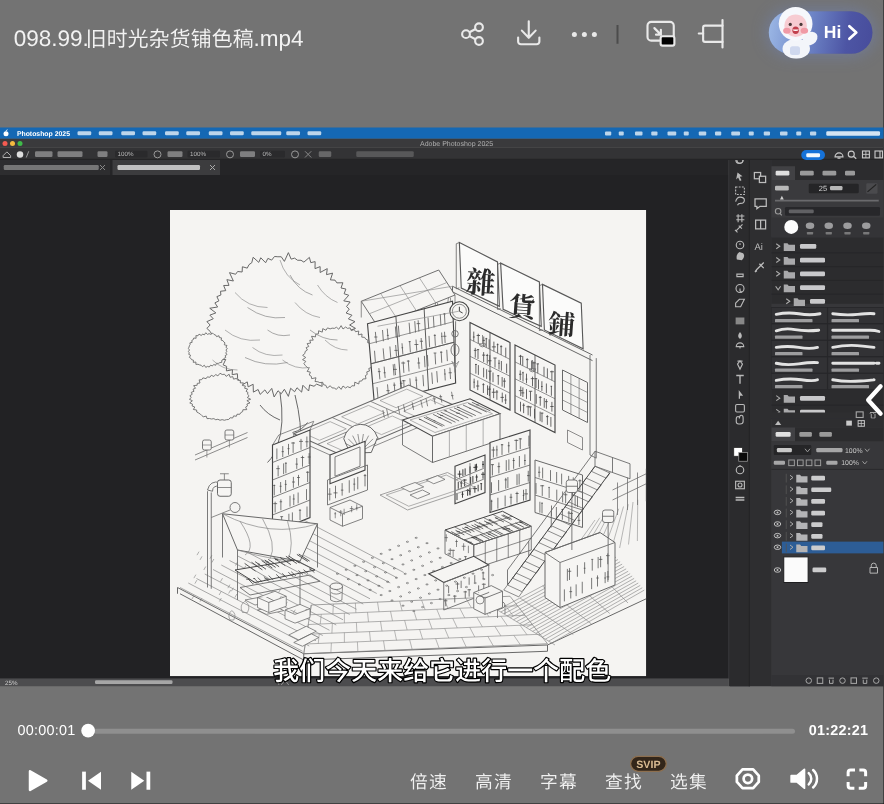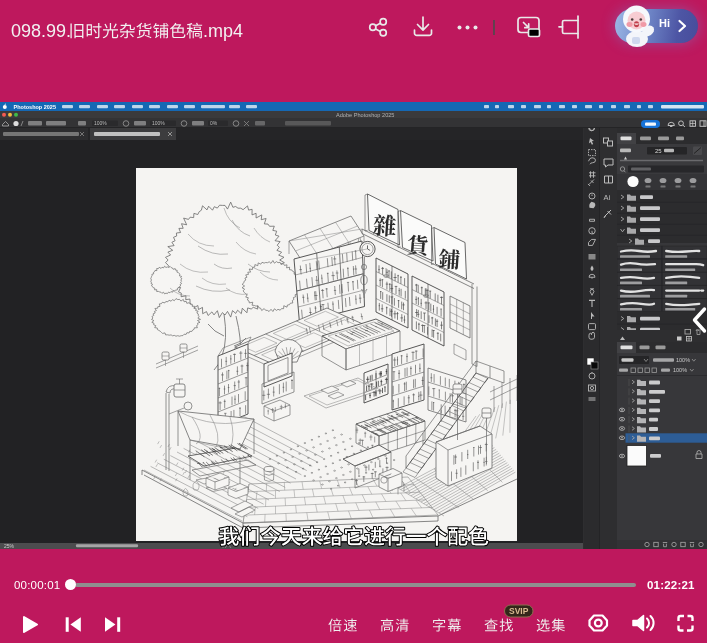--- a/index.html
+++ b/index.html
@@ -1,16 +1,16 @@
 <!DOCTYPE html>
 <html><head><meta charset="utf-8"><style>
 *{margin:0;padding:0;box-sizing:border-box}
 html,body{width:707px;height:643px;background:#000;overflow:hidden;font-family:"Liberation Sans",sans-serif}
 .abs{position:absolute}
-#stage{position:relative;width:707px;height:643px;background:#be185d}
+#stage{position:relative;width:707px;height:643px;background:#737373}
 </style></head><body>
 <div id="stage">
 <svg class="abs" style="left:0px;top:0px" width="420" height="55" viewBox="0 0 420 55">
       <text x="11" y="37" font-family="Liberation Sans" font-size="18.0" fill="#f2f2f2">098.99.</text>
       <path transform="translate(68.5,37.0) scale(0.01680,-0.01680)" d="M115 800V-80H194V800ZM351 771V-78H427V-4H809V-70H888V771ZM427 67V358H809V67ZM427 428V700H809V428Z" fill="#f2f2f2"></path>
       <path transform="translate(85.3,37.0) scale(0.01680,-0.01680)" d="M474 452C527 375 595 269 627 208L693 246C659 307 590 409 536 485ZM324 402V174H153V402ZM324 469H153V688H324ZM81 756V25H153V106H394V756ZM764 835V640H440V566H764V33C764 13 756 6 736 6C714 4 640 4 562 7C573 -15 585 -49 590 -70C690 -70 754 -69 790 -56C826 -44 840 -22 840 33V566H962V640H840V835Z" fill="#f2f2f2"></path>
       <path transform="translate(102.1,37.0) scale(0.01680,-0.01680)" d="M138 766C189 687 239 582 256 516L329 544C310 612 257 714 206 791ZM795 802C767 723 712 612 669 544L733 519C777 584 831 687 873 774ZM459 840V458H55V387H322C306 197 268 55 34 -16C51 -31 73 -61 81 -80C333 3 383 167 401 387H587V32C587 -54 611 -78 701 -78C719 -78 826 -78 846 -78C931 -78 951 -35 960 129C939 135 907 148 890 161C886 17 880 -7 840 -7C816 -7 728 -7 709 -7C670 -7 662 -1 662 32V387H948V458H535V840Z" fill="#f2f2f2"></path>
       <path transform="translate(118.9,37.0) scale(0.01680,-0.01680)" d="M263 211C218 139 141 71 64 28C82 15 111 -12 125 -26C201 25 286 105 338 188ZM637 179C708 121 791 37 830 -17L896 21C855 76 769 157 700 213ZM386 840C381 798 375 759 366 722H102V650H342C299 555 218 483 47 441C62 426 82 398 89 379C287 433 377 526 422 650H647V508C647 432 669 411 746 411C762 411 842 411 858 411C924 411 945 441 952 567C932 572 900 584 885 596C882 494 877 481 850 481C833 481 769 481 755 481C727 481 722 485 722 509V722H443C452 759 457 799 462 840ZM70 337V266H456V11C456 -2 451 -6 435 -7C419 -8 364 -8 307 -6C317 -27 329 -57 333 -78C411 -78 462 -77 493 -66C525 -54 535 -33 535 10V266H926V337H535V430H456V337Z" fill="#f2f2f2"></path>
       <path transform="translate(135.7,37.0) scale(0.01680,-0.01680)" d="M459 307V220C459 145 429 47 63 -18C81 -34 101 -63 110 -79C490 -3 538 118 538 218V307ZM528 68C653 30 816 -34 898 -80L941 -20C854 26 690 86 568 120ZM193 417V100H269V347H744V106H823V417ZM522 836V687C471 675 420 664 371 655C380 640 390 616 393 600L522 626V576C522 497 548 477 649 477C670 477 810 477 833 477C914 477 936 505 945 617C925 622 894 633 878 644C874 555 866 542 826 542C796 542 678 542 655 542C605 542 597 547 597 576V644C720 674 838 711 923 755L872 808C806 770 706 736 597 707V836ZM329 845C261 757 148 676 39 624C56 612 83 584 95 571C138 595 183 624 227 657V457H303V720C338 752 370 785 397 820Z" fill="#f2f2f2"></path>
       <path transform="translate(152.5,37.0) scale(0.01680,-0.01680)" d="M760 801C800 772 851 732 878 707L923 749C896 773 842 811 803 837ZM179 837C148 744 95 654 35 595C47 580 66 544 72 529C107 565 140 610 169 659H387V727H205C219 757 232 788 243 819ZM59 344V275H201V76C201 33 168 3 150 -9C163 -25 181 -55 187 -74C202 -56 228 -38 404 70C400 84 393 111 389 129L269 63V275H400V344H269V479H371V547H110V479H201V344ZM653 840V703H424V639H653V550H452V-80H517V141H655V-73H719V141H853V3C853 -7 850 -10 841 -11C831 -11 803 -11 769 -10C779 -29 788 -58 791 -76C838 -76 871 -75 893 -64C916 -52 921 -31 921 3V550H722V639H947V703H722V840ZM517 316H655V205H517ZM517 380V485H655V380ZM853 316V205H719V316ZM853 380H719V485H853Z" fill="#f2f2f2"></path>
@@ -30,21 +30,21 @@
       <circle cx="115.5" cy="27.5" r="2" fill="#e9e9e9" stroke="none"></circle>
       <path d="M134 20 V35" stroke="#4c4c4c" stroke-width="1.6"></path>
       <rect x="158" y="17.5" width="21" height="15" rx="3"></rect>
       <rect x="168.5" y="29" width="11" height="7.5" rx="1.5" fill="#000"></rect>
       <path d="M163.5 22.5 L168.5 27.5 M168.7 23.8 V27.7 H164.8" stroke-linecap="round"></path>
       <path d="M218 16 V38" stroke-linecap="round"></path>
       <path d="M218 20.5 H204 a1.5 1.5 0 0 0 -1.5 1.5 V32 a1.5 1.5 0 0 0 1.5 1.5 H218" stroke-linecap="round"></path>
       <path d="M199 26.8 h3.5" stroke-linecap="round"></path>
     </svg>
     <div class="abs" style="left:615px;top:9px;width:83px;height:34px;border-radius:17px;background:linear-gradient(100deg,#9db9e6 0%,#6f87c8 38%,#4d55a4 75%,#474c9b 100%);box-shadow:0 0 14px rgba(110,140,220,.45)"></div>
-    <div class="abs" style="left:659px;top:16.5px;width:30px;height:20px;color:#fff;font-size:11px;font-weight:bold">Hi</div>
+    <div class="abs" style="left:659px;top:16.5px;width:30px;height:20px;color:#fff;font-size:14px;font-weight:bold">Hi</div>
     <svg class="abs" style="left:676px;top:19px" width="12" height="14" viewBox="0 0 12 14" fill="none">
       <path d="M3.5 2 L9 7 L3.5 12" stroke="#fff" stroke-width="2.2" stroke-linecap="round" stroke-linejoin="round"></path>
     </svg>
     <svg class="abs" style="left:615px;top:1px" width="46" height="46" viewBox="0 0 46 46">
 <ellipse cx="22" cy="38" rx="11" ry="8" fill="#f3f5fa"></ellipse>
 <circle cx="21.5" cy="18" r="13.5" fill="#f6f8fc"></circle>
 <circle cx="21.5" cy="19.5" r="9" fill="#f7ccd2"></circle>
 <ellipse cx="14.5" cy="23.5" rx="3" ry="2.4" fill="#f09aa6"></ellipse>
 <ellipse cx="28.5" cy="23.5" rx="3" ry="2.4" fill="#f09aa6"></ellipse>
 <circle cx="17.2" cy="18.5" r="1.3" fill="#4a3a3a"></circle>

